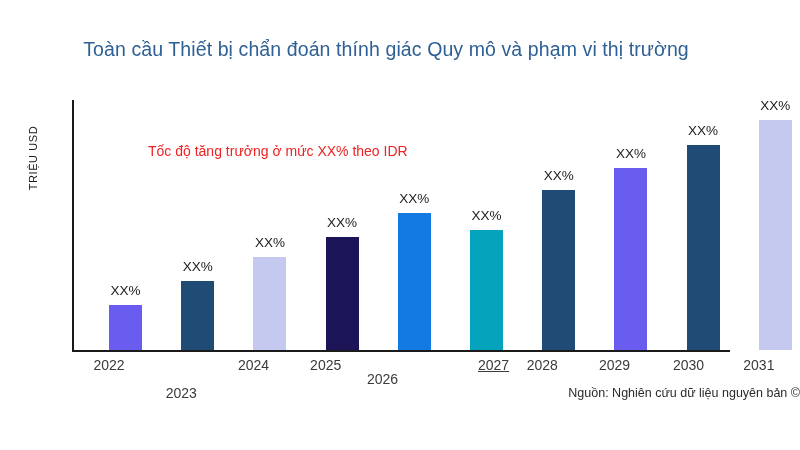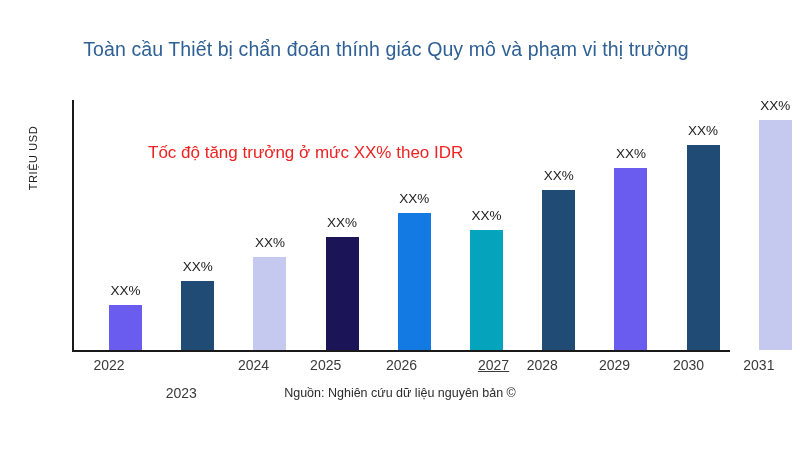--- a/index.html
+++ b/index.html
@@ -43,21 +43,21 @@
     font-size: 11px;
     letter-spacing: 0.6px;
     color: #1a1a1a;
     font-family: "Liberation Sans", sans-serif;
     white-space: nowrap;
   }
   .growth-note {
     position: absolute;
     left: 148px;
     top: 143px;
-    font-size: 17px;
+    font-size: 14px;
     color: #EE2222;
     font-family: "Liberation Sans", sans-serif;
     white-space: nowrap;
   }
   .axis-y-line {
     position: absolute;
     left: 72px;
     top: 100px;
     width: 1.6px;
     height: 251px;
@@ -99,21 +99,21 @@
     text-align: left;
     font-size: 14px;
     color: #3a3a3a;
     font-family: "Liberation Sans", sans-serif;
   }
   .source-note {
     position: absolute;
     left: 0;
     top: 386px;
     width: 800px;
-    text-align: center;
+    text-align: right;
     font-size: 12.5px;
     color: #2b2b2b;
     font-family: "Liberation Sans", sans-serif;
     white-space: nowrap;
   }
 </style>
 </head>
 <body>
 
 <div id="chart-root">
@@ -135,21 +135,21 @@
       <div class="bar-value" style="left: 165.7px; top: 259px;">XX%</div>
       <div class="x-tick-label" style="left: 165.7px; margin-top: 28px;">2023</div>
       <div class="bar" style="left: 253.4px; bottom: 100px; height: 93px; background: rgb(197, 200, 239);"></div>
       <div class="bar-value" style="left: 237.9px; top: 235px;">XX%</div>
       <div class="x-tick-label" style="left: 237.9px;">2024</div>
       <div class="bar" style="left: 325.6px; bottom: 100px; height: 113px; background: rgb(27, 20, 86);"></div>
       <div class="bar-value" style="left: 310.1px; top: 215px;">XX%</div>
       <div class="x-tick-label" style="left: 310.1px;">2025</div>
       <div class="bar" style="left: 397.8px; bottom: 100px; height: 137px; background: rgb(19, 121, 227);"></div>
       <div class="bar-value" style="left: 382.3px; top: 191px;">XX%</div>
-      <div class="x-tick-label" style="left: 386px;">2026</div>
+      <div class="x-tick-label" style="left: 367px; margin-top: 14px;">2026</div>
       <div class="bar" style="left: 470px; bottom: 100px; height: 120px; background: rgb(5, 163, 188);"></div>
       <div class="bar-value" style="left: 454.5px; top: 208px;">XX%</div>
       <div class="x-tick-label" style="left: 478px; text-decoration: underline;">2027</div>
       <div class="bar" style="left: 542.2px; bottom: 100px; height: 160px; background: rgb(31, 75, 117);"></div>
       <div class="bar-value" style="left: 526.7px; top: 168px;">XX%</div>
       <div class="x-tick-label" style="left: 526.7px;">2028</div>
       <div class="bar" style="left: 614.4px; bottom: 100px; height: 182px; background: rgb(107, 92, 240);"></div>
       <div class="bar-value" style="left: 598.9px; top: 146px;">XX%</div>
       <div class="x-tick-label" style="left: 598.9px;">2029</div>
       <div class="bar" style="left: 686.6px; bottom: 100px; height: 205px; background: rgb(31, 75, 117);"></div>

